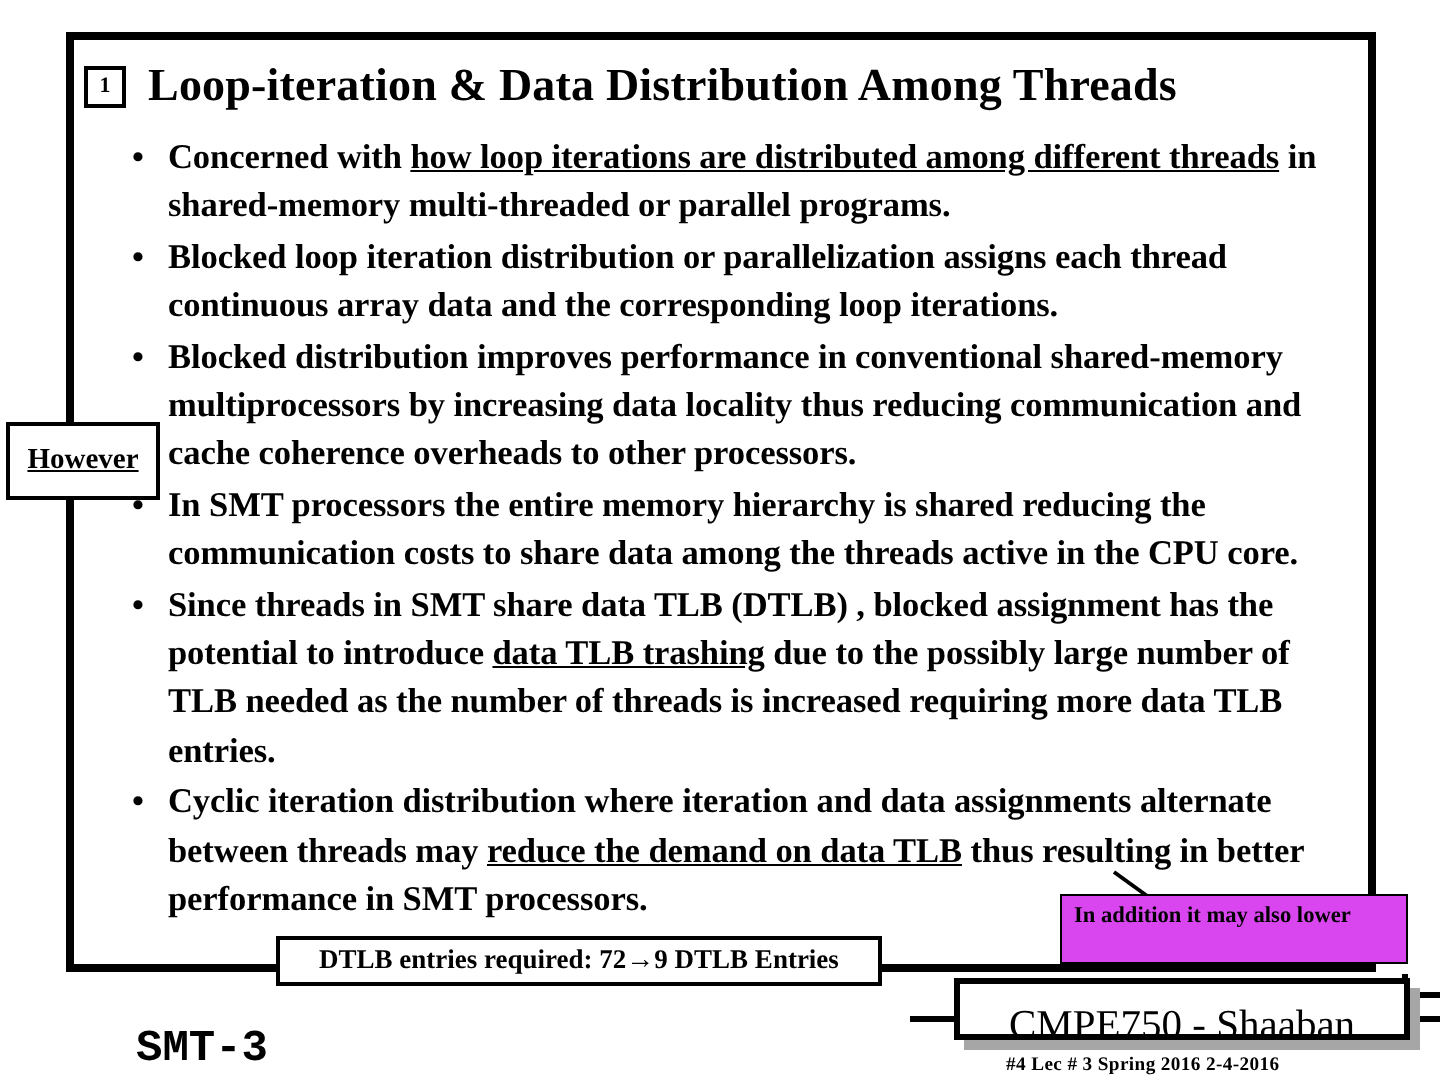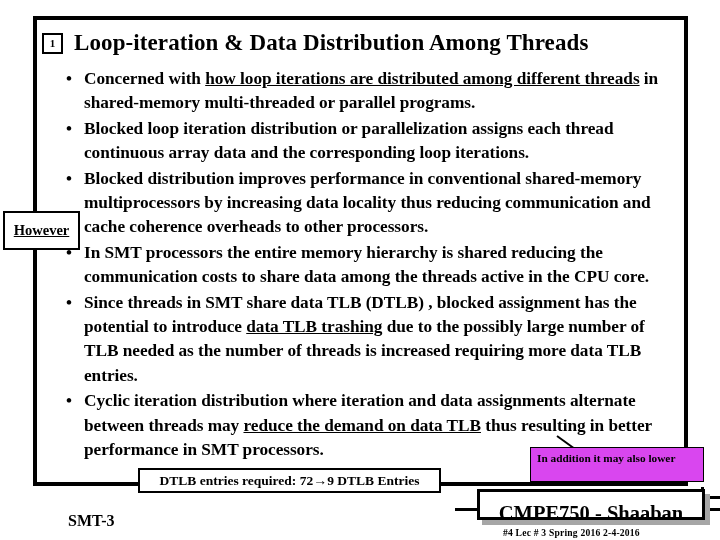--- a/index.html
+++ b/index.html
@@ -164,23 +164,23 @@
     width: 24px;
     height: 15px;
     z-index: 7;
   }
 
   
   #smt-caption {
     position: absolute;
     left: 68px;
     top: 512px;
-    font-size: 16px;
-    font-weight: bold;
-    font-family: Liberation Serif, serif;
+    font-size: 22px;
+    font-weight: bold;
+    font-family: Liberation Mono, monospace;
   }
 
   
   #footer-group {
     position: absolute;
     left: 455px;
     top: 487px;
     width: 265px;
     height: 53px;
     z-index: 8;
@@ -233,21 +233,21 @@
     height: 31px;
     border: 3px solid #000000;
     box-sizing: border-box;
     background: #ffffff;
     display: flex;
     align-items: center;
     justify-content: center;
   }
   #footer-title {
     font-size: 20.5px;
-    font-weight: bold;
+    font-weight: normal;
     white-space: nowrap;
     font-family: "Liberation Serif", serif;
     margin-top: 17px;
   }
   #footer-meta {
     position: absolute;
     left: 48px;
     top: 40px;
     font-size: 9.6px;
     font-weight: bold;

